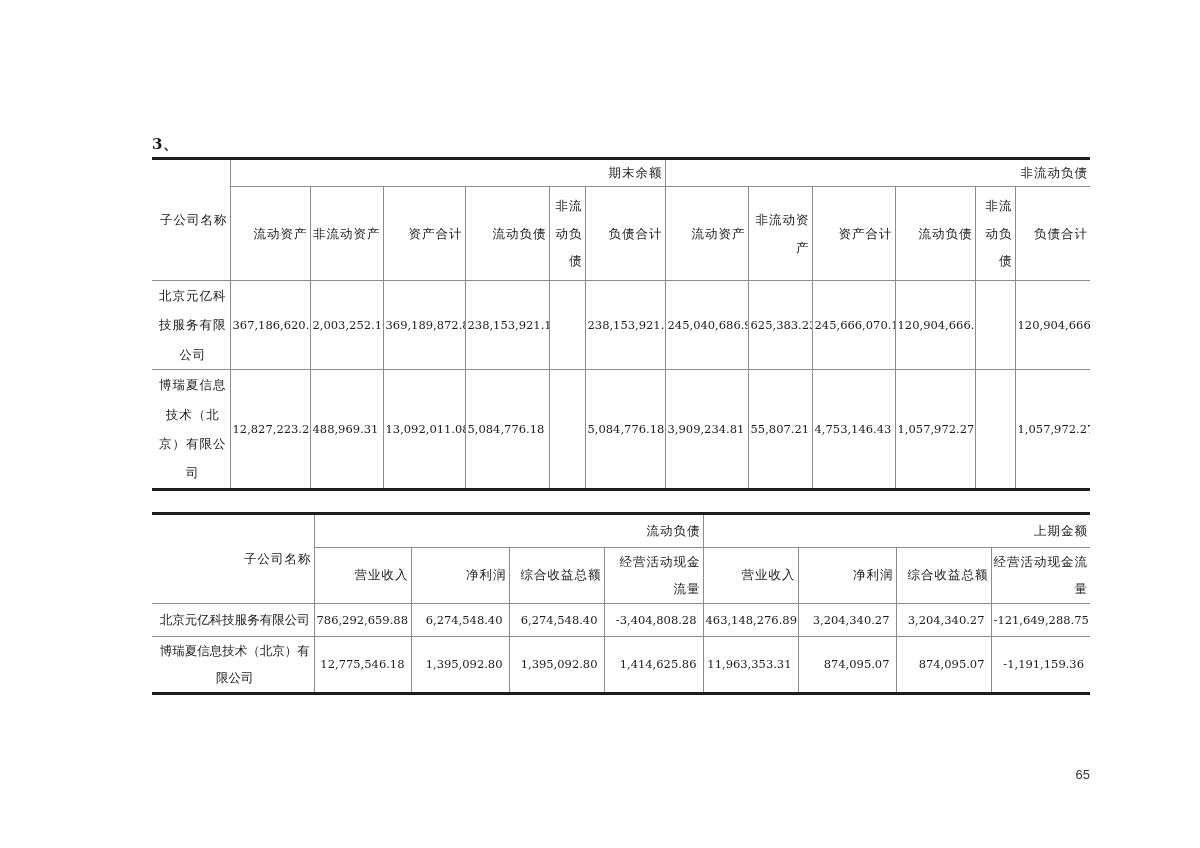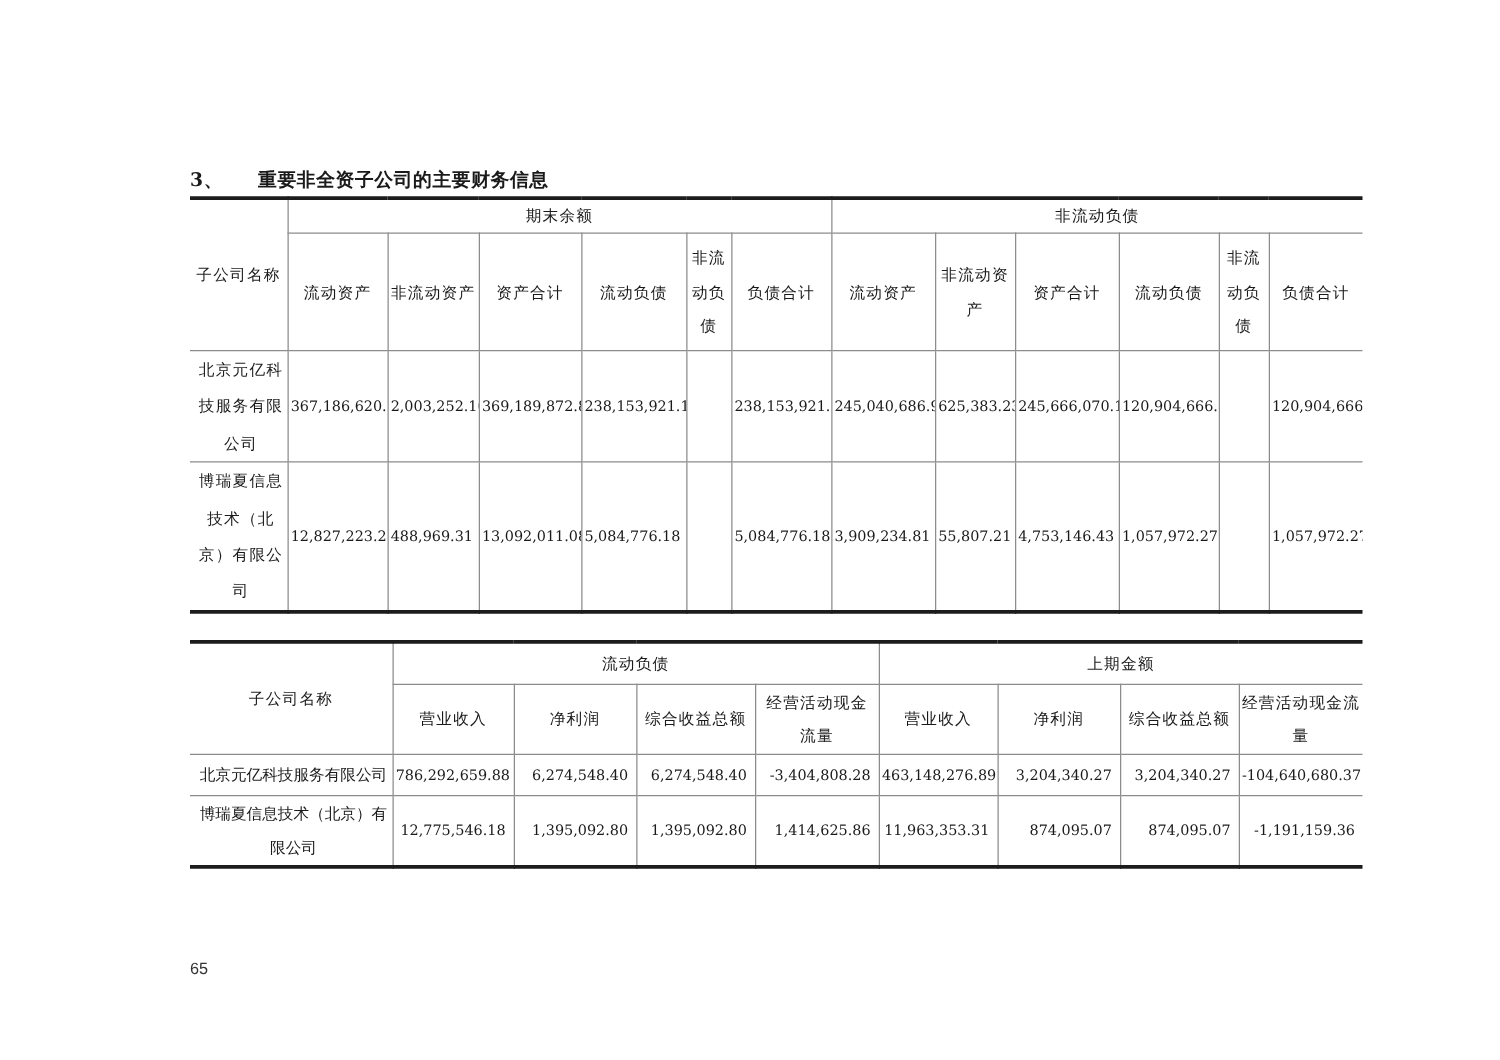--- a/index.html
+++ b/index.html
@@ -41,21 +41,21 @@
     padding: 0 2px;
     font-weight: normal;
     vertical-align: middle;
     overflow: hidden;
   }
   tr > *:first-child { border-left: none; }
   tr > *:last-child  { border-right: none; }
 
   th {
     font-size: 12.5px;
-    text-align: center;
+    text-align: right;
     letter-spacing: 1px;
     line-height: 2.2;
   }
   th.group { line-height: 1.4; }
 
   td.name {
     font-size: 12.5px;
     text-align: center;
     padding-left: 6px;
     padding-right: 2px;
@@ -76,34 +76,33 @@
 
   .t2 { margin-top: 21px; }
   .t2 .hg  { height: 34px; }
   .t2 .hs  { height: 56px; }
   .t2 .r1  { height: 33px; }
   .t2 .r2  { height: 55px; }
   .t2 td.name { letter-spacing: 0; line-height: 2.2; }
 
   .page-number {
     margin-top: 72px;
-    text-align: left;
+    text-align: right;
     font-family: "Liberation Sans", sans-serif;
     font-size: 13px;
     color: #333333;
   }
 </style>
 </head>
 <body>
 
 <div class="page">
 
   <div class="section-title">
     <span class="num">3、</span>
-    <span>重要非全资子公司的主要财务信息</span>
   </div>
 
   <table class="t1">
     <colgroup>
       <col style="width:78px">
         <col style="width:80px">
         <col style="width:73px">
         <col style="width:82px">
       <col style="width:84px">
         <col style="width:36px">
@@ -198,21 +197,21 @@
     </tr>
     <tr class="r1">
       <td class="name">北京元亿科技服务有限公司</td>
       <td class="num">786,292,659.88</td>
       <td class="num">6,274,548.40</td>
       <td class="num">6,274,548.40</td>
       <td class="num">-3,404,808.28</td>
       <td class="num">463,148,276.89</td>
       <td class="num">3,204,340.27</td>
       <td class="num">3,204,340.27</td>
-      <td class="num">-104,640,680.37</td>
+      <td class="num">-121,649,288.75</td>
     </tr>
     <tr class="r2">
       <td class="name">博瑞夏信息技术（北京）有限公司</td>
       <td class="num">12,775,546.18</td>
       <td class="num">1,395,092.80</td>
       <td class="num">1,395,092.80</td>
       <td class="num">1,414,625.86</td>
       <td class="num">11,963,353.31</td>
       <td class="num">874,095.07</td>
       <td class="num">874,095.07</td>

